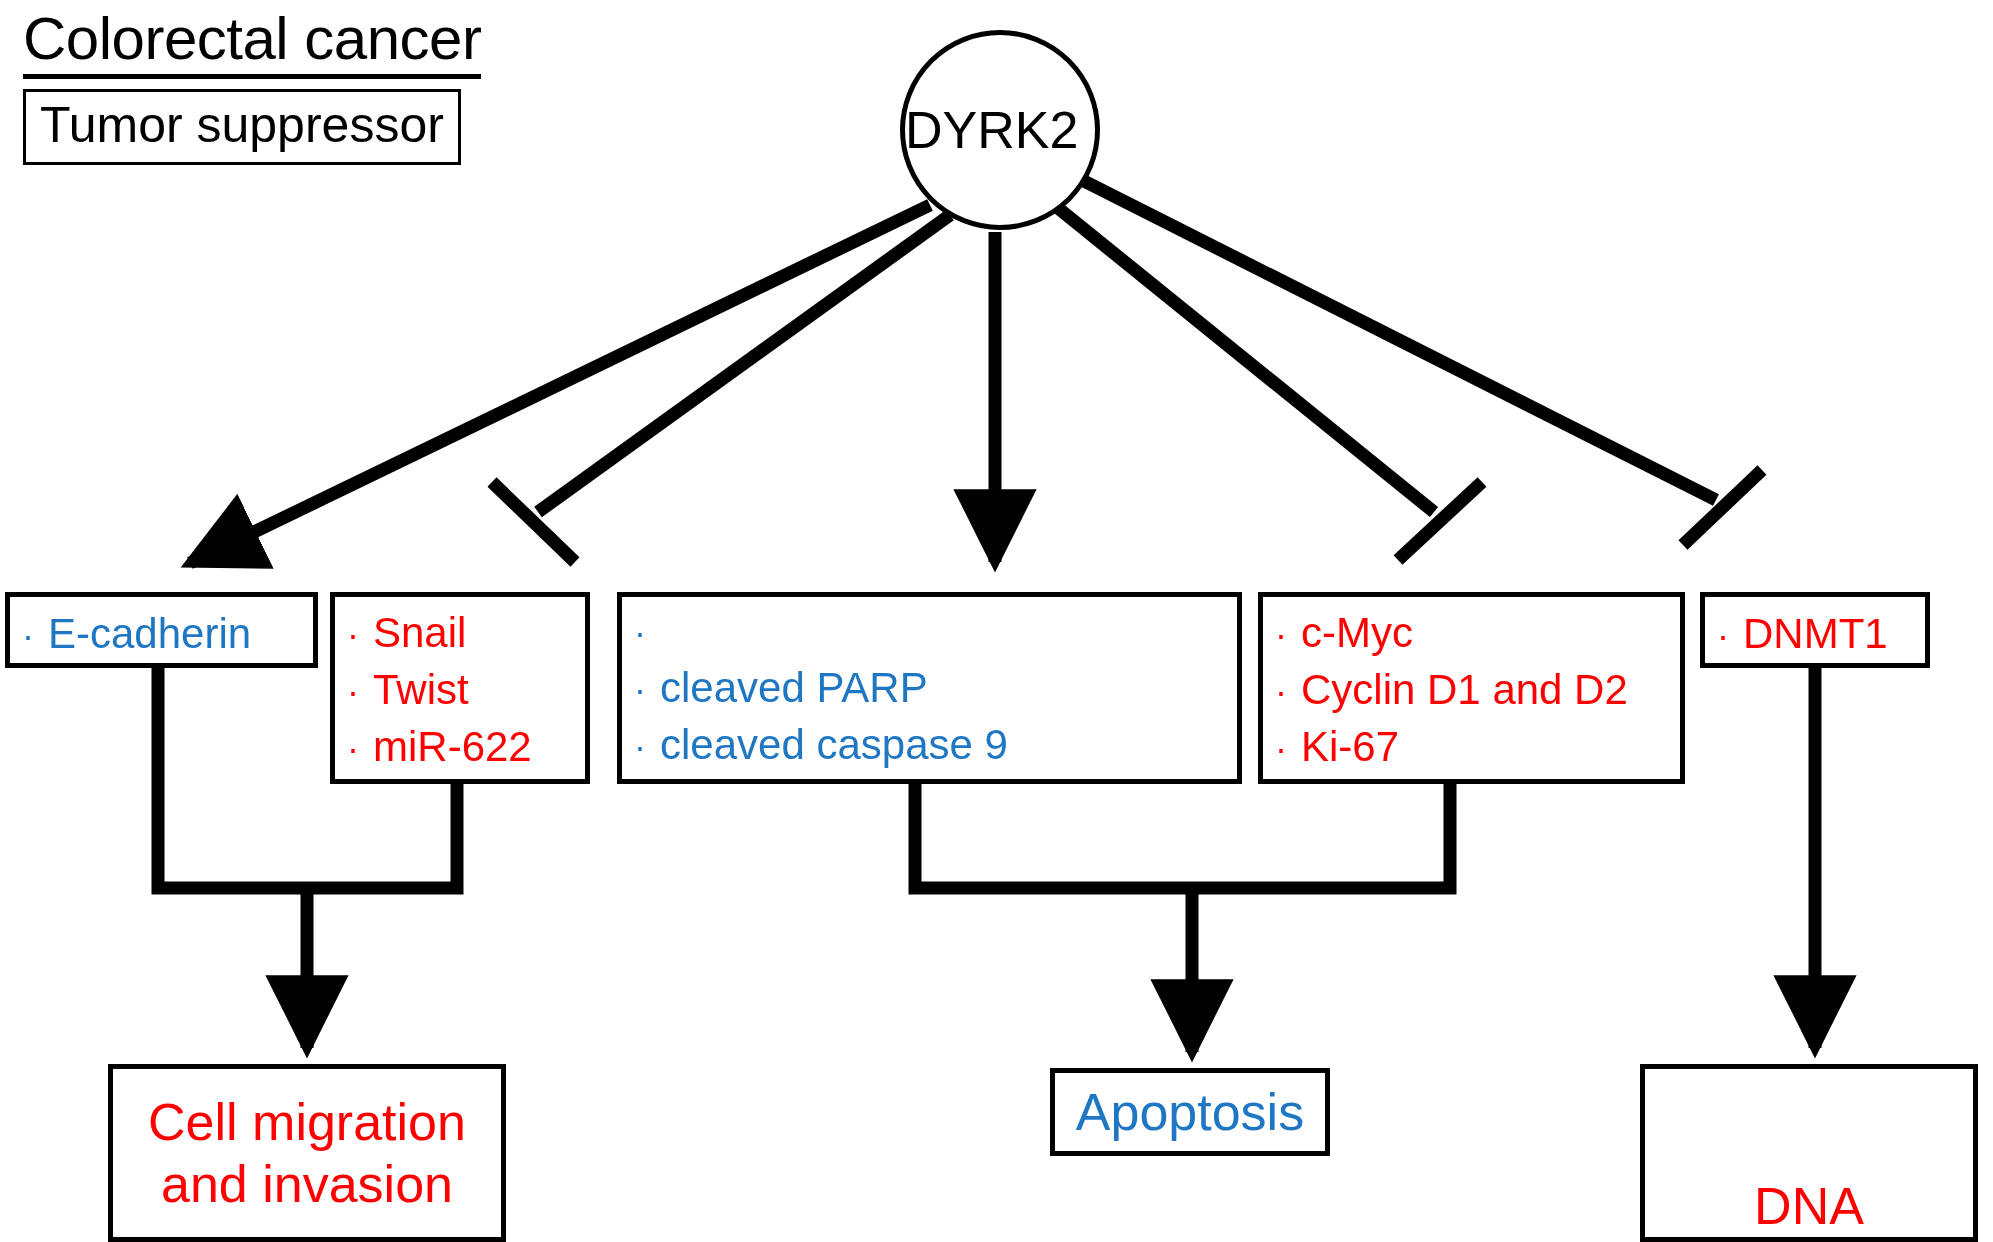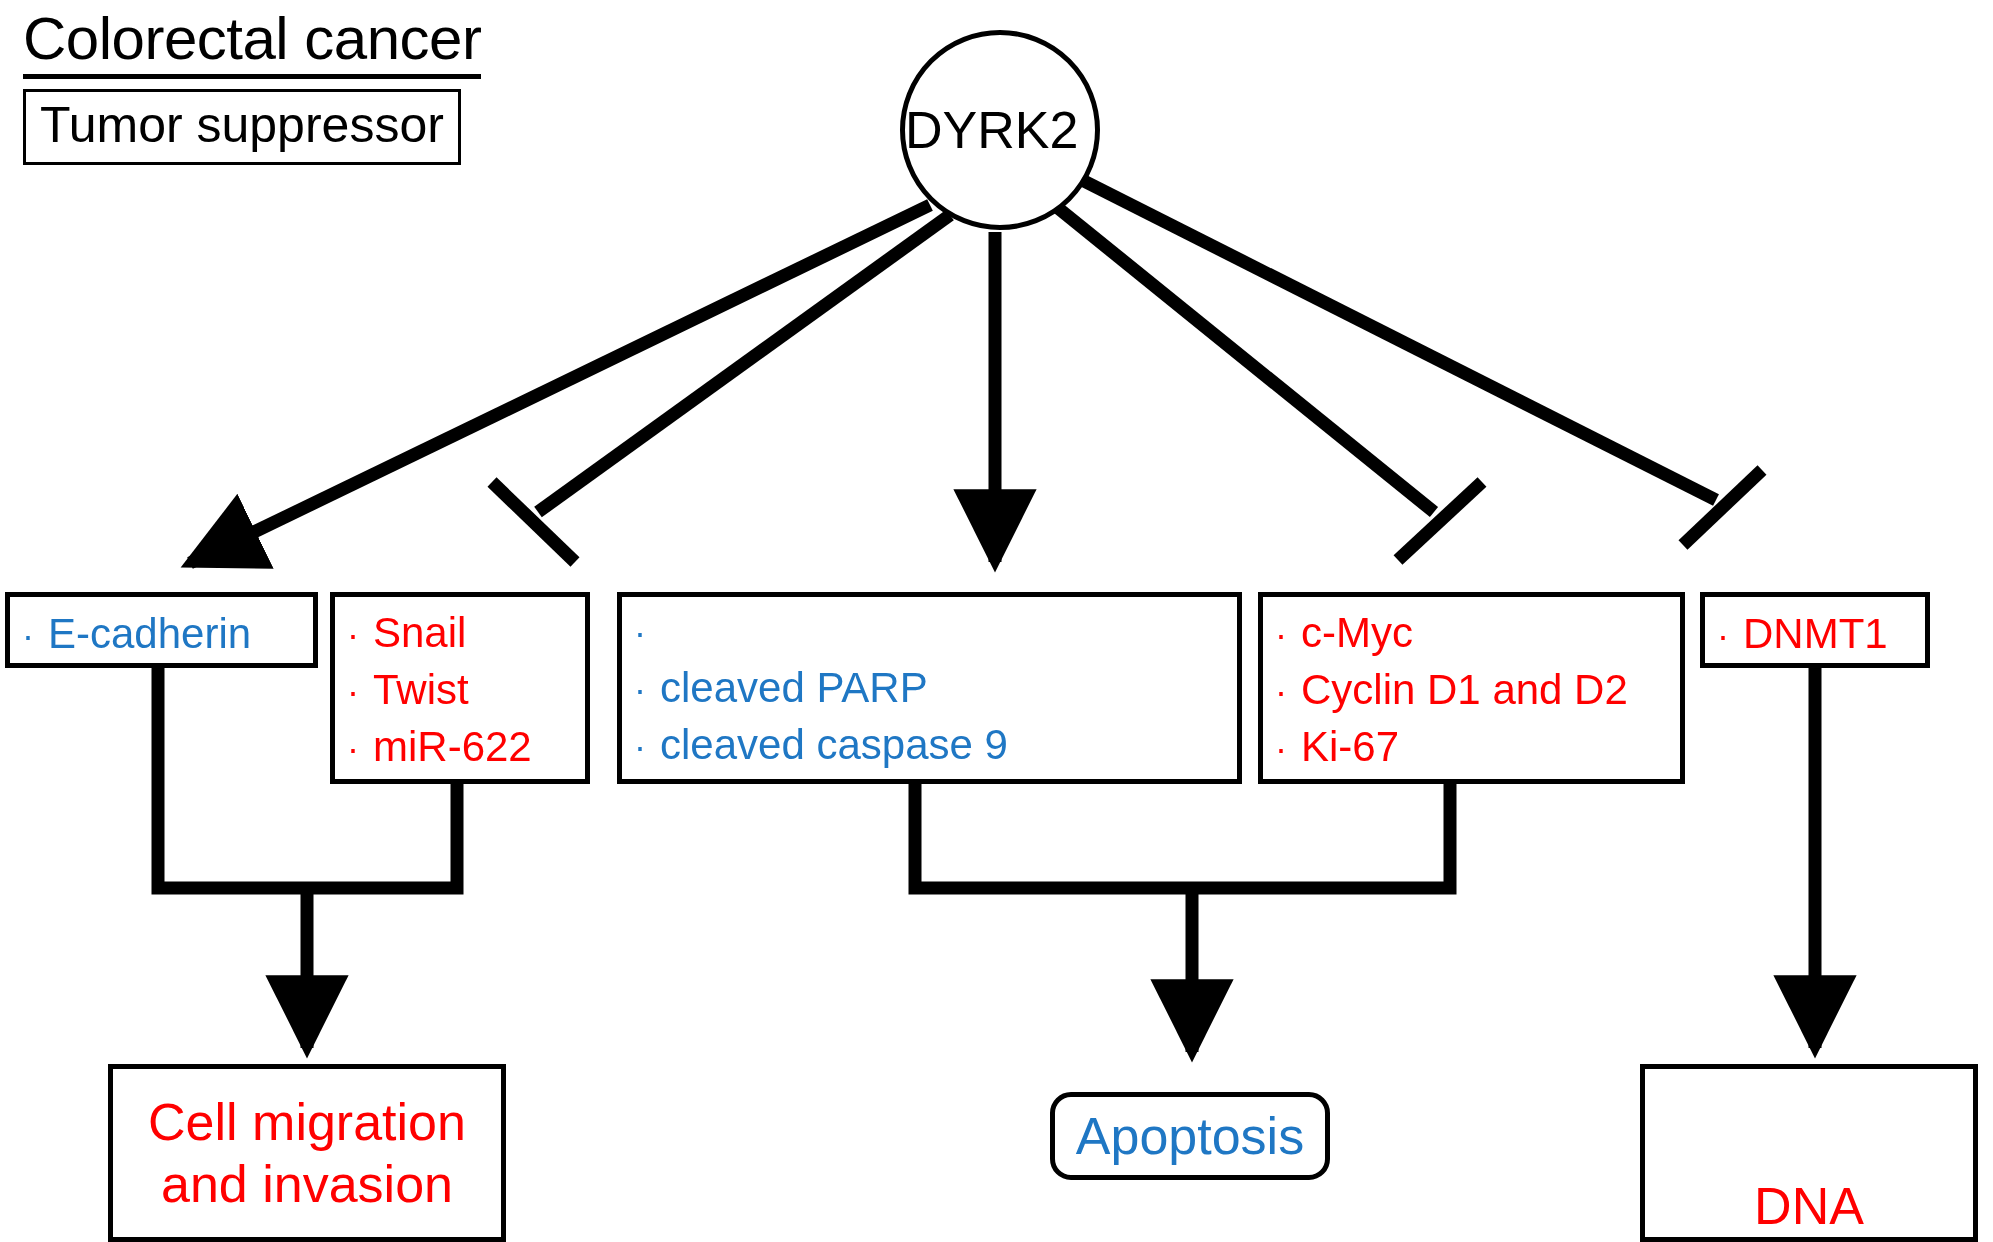--- a/index.html
+++ b/index.html
@@ -119,21 +119,21 @@
     align-items: center;
     justify-content: center;
     z-index: 2;
   }
   .outcome-line {
     font-size: 52px;
     line-height: 62px;
     white-space: nowrap;
   }
   #box-cell-migration { left: 108px;  top: 1064px; width: 398px; height: 178px; }
-  #box-apoptosis      { left: 1050px; top: 1092px; width: 280px; height: 88px; border-radius: 21px; }
+  #box-apoptosis      { left: 1050px; top: 1068px; width: 280px; height: 88px; }
   #box-dna-methylation{ left: 1640px; top: 1064px; width: 338px; height: 178px; justify-content: flex-end; }
 </style>
 </head>
 <body>
 
 <div id="canvas">
 
   <svg id="wires" viewBox="0 0 1993 1242" xmlns="http://www.w3.org/2000/svg">
     <defs>
       <marker id="arrowhead" markerWidth="7" markerHeight="7" refX="5.6" refY="3.5" orient="auto" markerUnits="strokeWidth">

